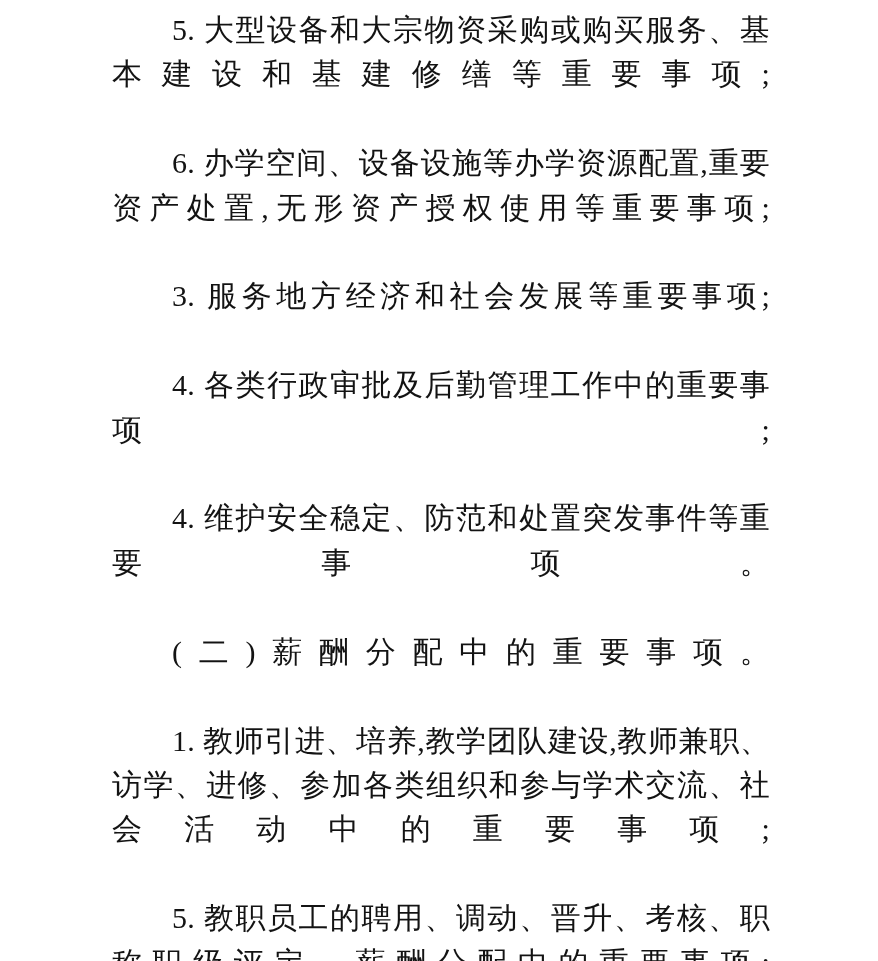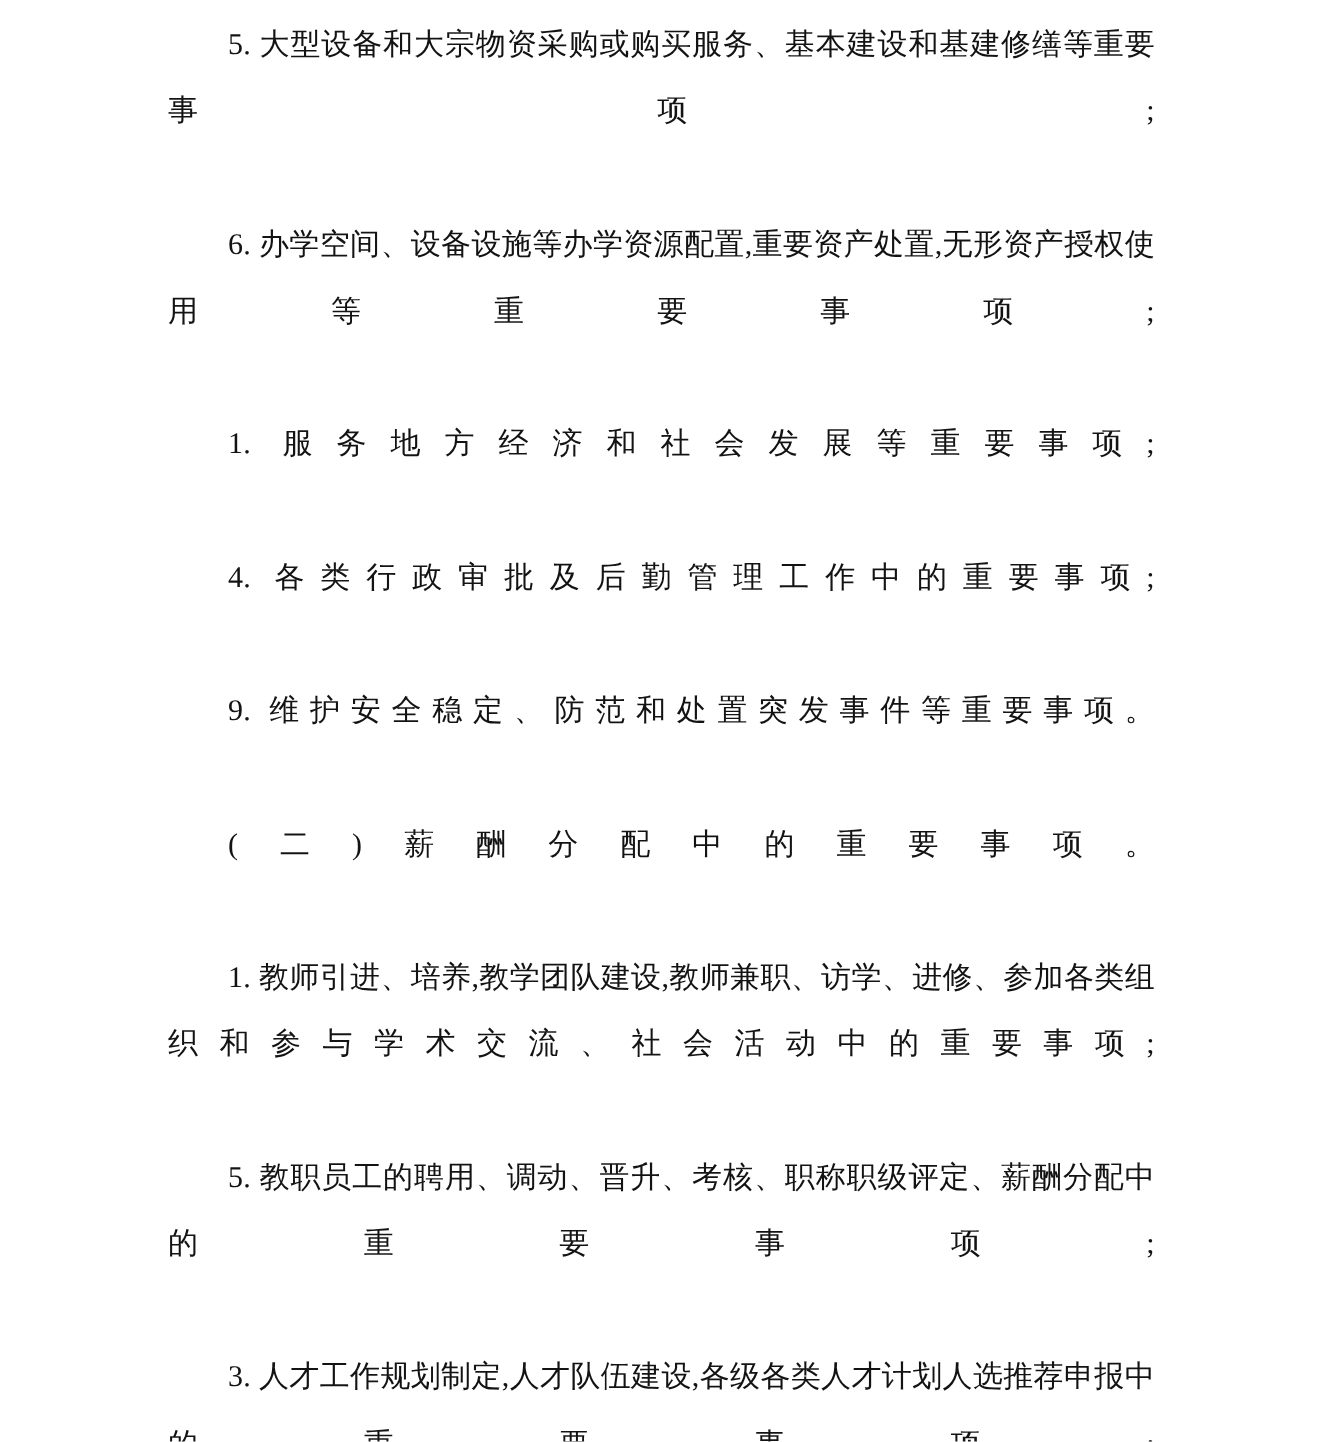--- a/index.html
+++ b/index.html
@@ -20,21 +20,21 @@
     height: 961px;
     box-sizing: border-box;
     padding: 8px 108px 0 112px;
     background: #ffffff;
   }
   .doc-body {
     display: block;
   }
   p.para {
     margin: 0 0 0 0;
-    font-size: 20px;
+    font-size: 30px;
     line-height: 44.4px;
     text-align: justify;
     text-justify: inter-ideograph;
     text-indent: 2em;
     letter-spacing: 0.2px;
     color: #131313;
     font-family: "Liberation Serif", "DejaVu Serif", serif;
   }
   
   p.para::after {
@@ -43,22 +43,22 @@
     width: 100%;
   }
 </style>
 </head>
 <body>
 
 <div class="page">
   <div class="doc-body">
     <p class="para">5. 大型设备和大宗物资采购或购买服务、基本建设和基建修缮等重要事项;</p>
     <p class="para">6. 办学空间、设备设施等办学资源配置,重要资产处置,无形资产授权使用等重要事项;</p>
-    <p class="para">1. 服务地方经济和社会发展等重要事项;</p>
+    <p class="para">3. 服务地方经济和社会发展等重要事项;</p>
     <p class="para">4. 各类行政审批及后勤管理工作中的重要事项;</p>
-    <p class="para">9. 维护安全稳定、防范和处置突发事件等重要事项。</p>
+    <p class="para">4. 维护安全稳定、防范和处置突发事件等重要事项。</p>
     <p class="para">(二)薪酬分配中的重要事项。</p>
     <p class="para">1. 教师引进、培养,教学团队建设,教师兼职、访学、进修、参加各类组织和参与学术交流、社会活动中的重要事项;</p>
     <p class="para">5. 教职员工的聘用、调动、晋升、考核、职称职级评定、薪酬分配中的重要事项;</p>
     <p class="para">3. 人才工作规划制定,人才队伍建设,各级各类人才计划人选推荐申报中的重要事项;</p>
 
   </div>
 </div>
 
 </body></html>

